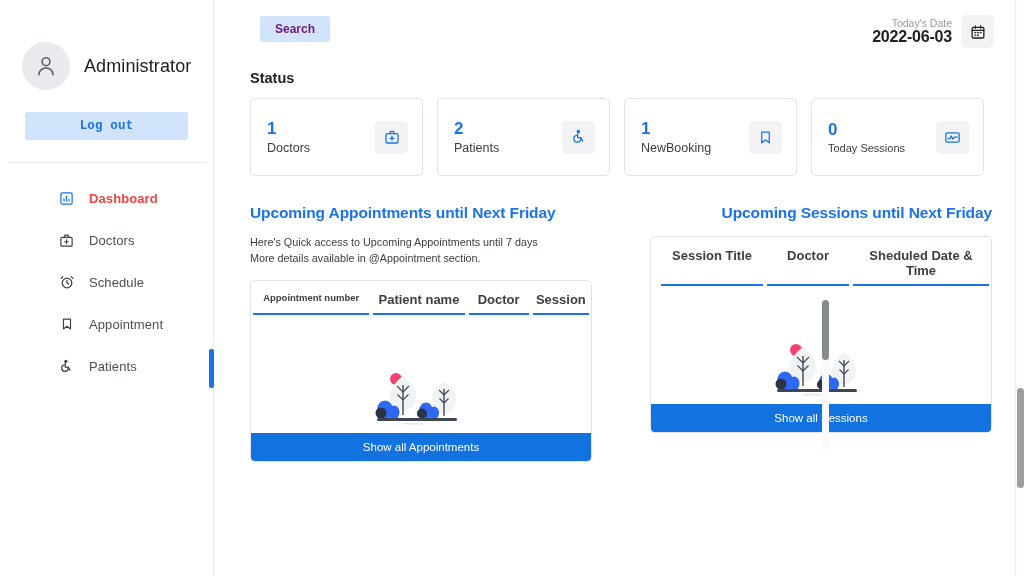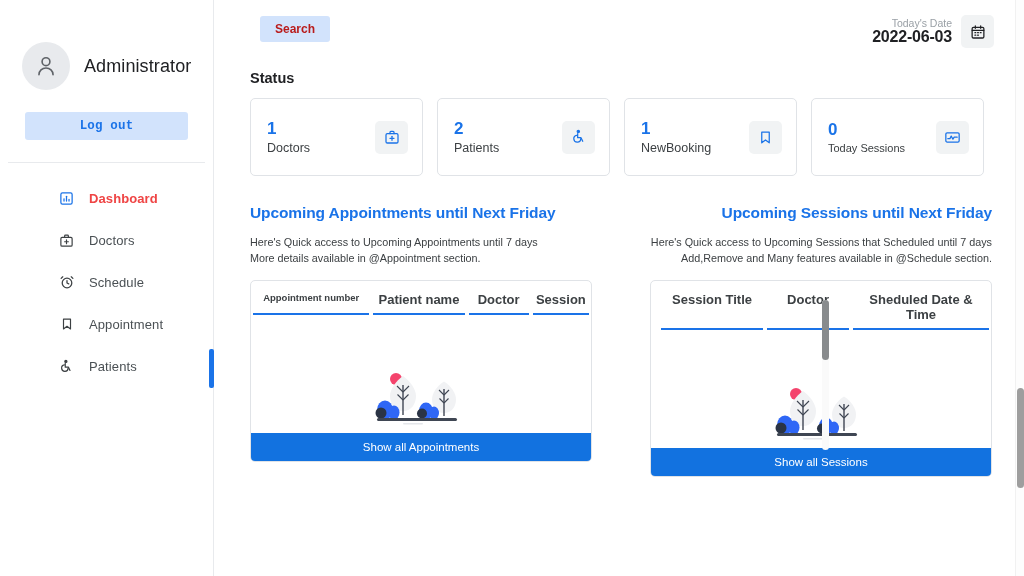--- a/index.html
+++ b/index.html
@@ -80,21 +80,21 @@
   }
   .search-box .s-icon { position: absolute; left: 9px; top: 6px; }
   .search-input {
     border: none; outline: none; background: transparent;
     font-family: inherit; font-size: 11.5px; color: #3c4043;
     padding: 0 8px 0 28px; width: 100%; height: 100%;
   }
   .search-input::placeholder { color: #9aa0a6; }
   .search-btn {
     margin-left: 10px; width: 70px; height: 26px; margin-top: 2px;
-    background: #d2e3fc; color: #b91c1c; border: none; border-radius: 3px;
+    background: #d2e3fc; color: #701a75; border: none; border-radius: 3px;
     font-family: inherit; font-size: 12px; font-weight: 700; cursor: pointer;
   }
   .date-block {
     margin-left: auto; display: flex; align-items: center; gap: 9px;
     padding-top: 1px;
   }
   .date-text { text-align: right; line-height: 1.05; }
   .date-label { font-size: 10.5px; color: #9aa0a6; display: block; }
   .date-value { font-size: 16px; font-weight: 700; color: #202124; display: block; letter-spacing: -.2px; }
   .cal-btn {
@@ -385,24 +385,20 @@
               <rect x="8" y="53" width="80" height="3" rx="1.5" fill="#3f4653"></rect>
               <rect x="34" y="58" width="20" height="1.6" rx="0.8" fill="#e4e6ea"></rect>
             </svg>
           </div>
           <button class="show-btn">Show all Appointments</button>
         </div>
       </section>
 
       <section class="panel right">
         <div class="panel-title">Upcoming Sessions until Next Friday</div>
-        <div class="panel-sub">
-          <div>Here's Quick access to Upcoming Sessions that Scheduled until 7 days</div>
-          <div>Add,Remove and Many features available in @Schedule section.</div>
-        </div>
 
         <div class="table-card">
           <div class="thead" style="padding-left:8px">
             <div class="th big" style="width:102px">Session Title</div>
             <div class="th big" style="width:82px">Doctor</div>
             <div class="th big" style="width:136px">Sheduled Date &amp; Time</div>
           </div>
           <div class="tbody">
             <svg width="104" height="62" viewBox="0 0 104 62">
               <circle cx="27" cy="14" r="6" fill="#f4436c"></circle>

